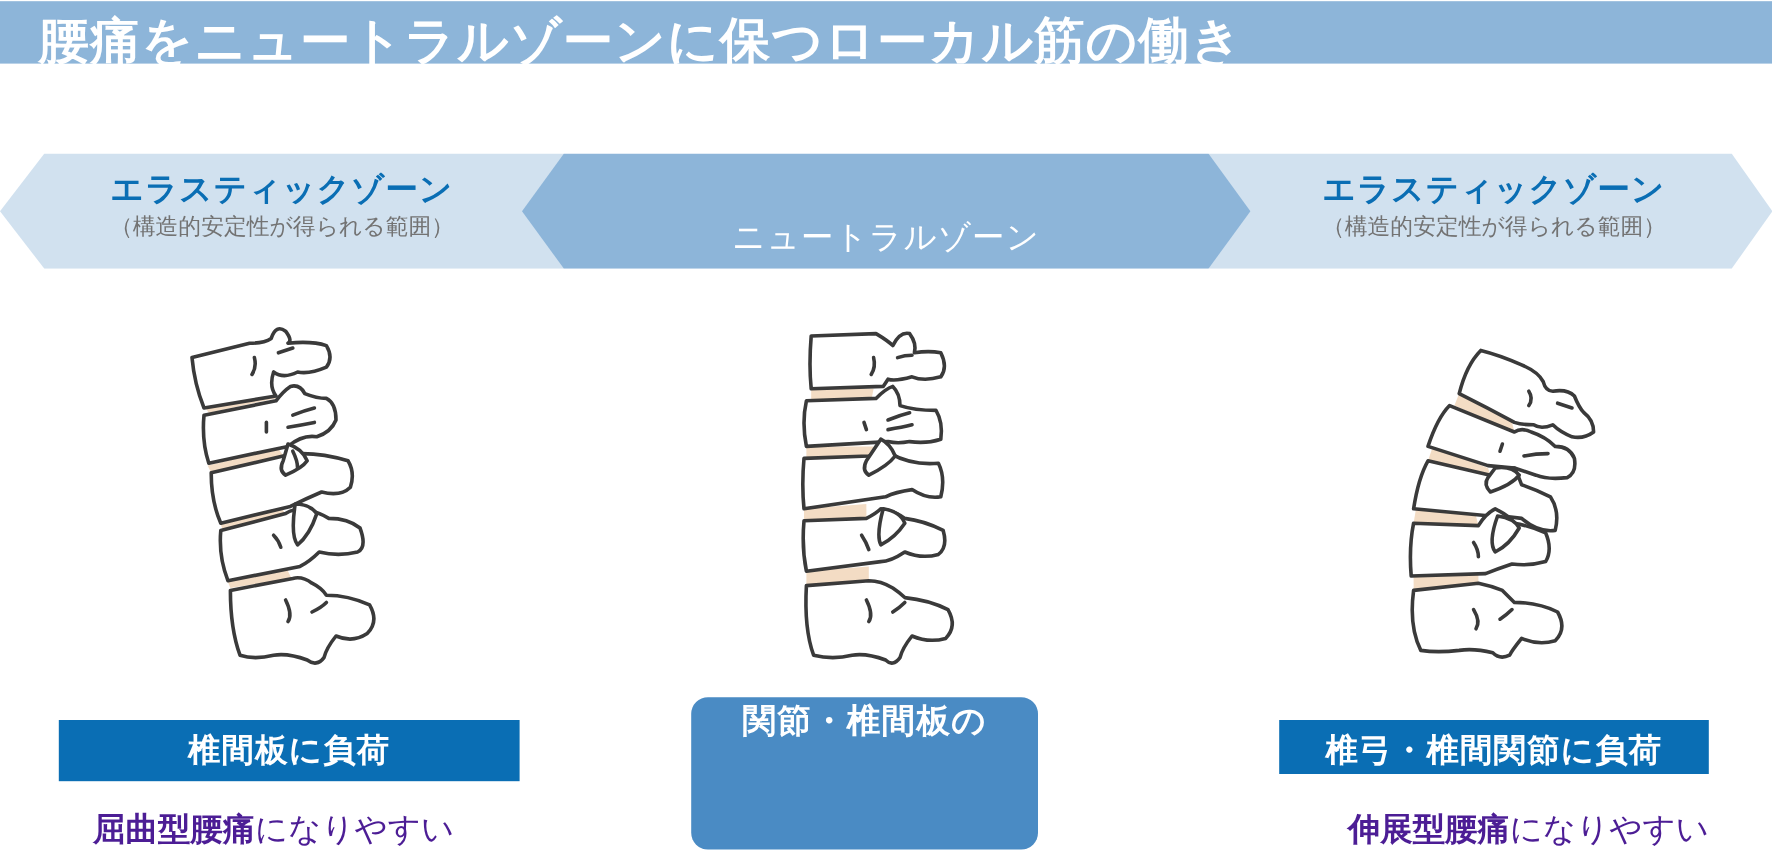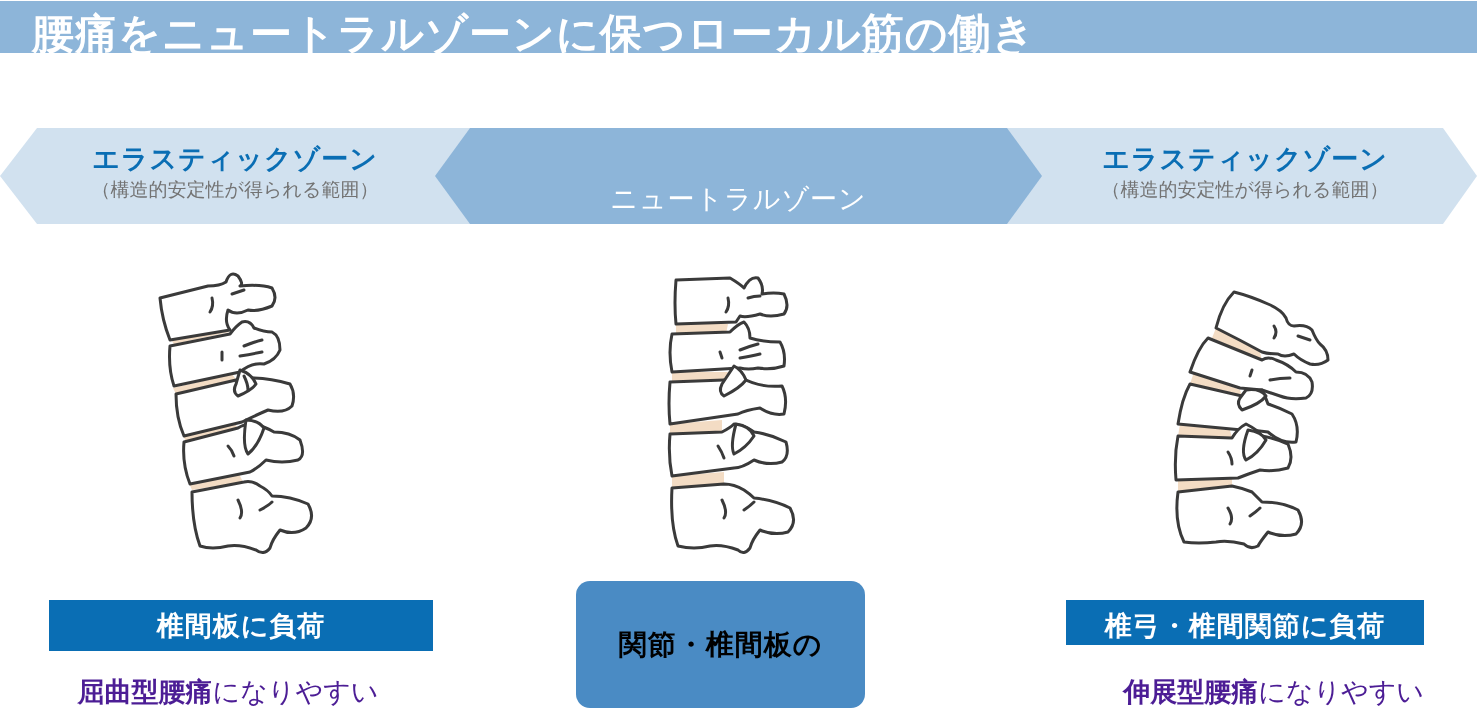--- a/index.html
+++ b/index.html
@@ -7,21 +7,21 @@
   .title-bar{position:absolute;left:0;top:1px;width:1477px;height:52px;background:#8db5d9;}
   .title-text{position:absolute;left:32px;top:4px;font-size:42px;font-weight:bold;color:#ffffff;letter-spacing:1px;line-height:58px;white-space:nowrap;}
   .zone-band{position:absolute;left:0;top:128px;width:1477px;height:72px;}
   .zone-band svg{position:absolute;left:0;top:0;}
   .zone-label{position:absolute;text-align:center;white-space:nowrap;}
   .zone-title-elastic{font-size:27px;font-weight:bold;color:#0a6eb4;line-height:34px;letter-spacing:1px;}
   .zone-sub{font-size:19px;color:#737373;line-height:26px;}
   .zone-title-neutral{font-size:27px;color:#ffffff;line-height:34px;letter-spacing:1px;}
   .spine{position:absolute;}
   .result-box{position:absolute;background:#0a6eb4;color:#ffffff;font-weight:bold;font-size:27px;text-align:center;line-height:51px;letter-spacing:1px;}
-  .result-center{position:absolute;left:576px;top:581px;width:289px;height:127px;background:#4a8bc4;border-radius:14px;color:#000000;font-weight:bold;font-size:28px;text-align:center;line-height:40px;display:flex;flex-direction:column;justify-content:center;letter-spacing:1px;}
+  .result-center{position:absolute;left:576px;top:581px;width:289px;height:127px;background:#4a8bc4;border-radius:14px;color:#ffffff;font-weight:bold;font-size:28px;text-align:center;line-height:40px;display:flex;justify-content:center;letter-spacing:1px;}
   .tendency{position:absolute;font-size:27px;color:#4c1d95;white-space:nowrap;line-height:34px;}
   .tendency b{font-weight:bold;}
   .tendency .lite{font-weight:normal;}
 </style>
 </head>
 <body>
 
 <div class="title-bar">
   <div class="title-text">腰痛をニュートラルゾーンに保つローカル筋の働き</div>
 </div>

